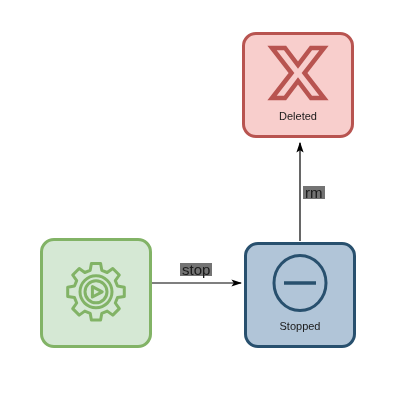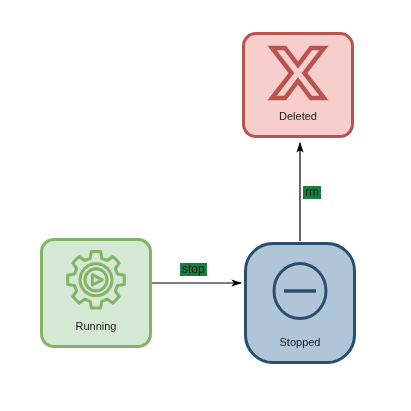--- a/index.html
+++ b/index.html
@@ -58,42 +58,41 @@
     width: 112px;
     height: 110px;
     background: #d5e8d4;
     border-color: #82b366;
   }
   #node-running .node-label { color: #1a1a1a; }
   #node-stopped {
     left: 244px;
     top: 242px;
     width: 112px;
-    height: 122px;
+    height: 106px;
     background: #b1c5d8;
     border-color: #28506e;
-    border-radius: 29px;
   }
   #node-stopped .node-label { color: #1a1a1a; }
   .edge-svg {
     position: absolute;
     left: 0;
     top: 0;
     width: 411px;
     height: 411px;
     pointer-events: none;
     overflow: visible;
   }
   .edge-label {
     position: absolute;
-    font-size: 12px;
+    font-size: 15px;
     line-height: 13px;
     color: #1a1a1a;
     white-space: nowrap;
-    background: #15803d;
+    background: #737373;
     padding: 0 2px;
   }
   #edge-label-stop {
     left: 180px;
     top: 263px;
     text-align: right;
   }
   #edge-label-rm {
     left: 303px;
     top: 186px;
@@ -127,21 +126,20 @@
     <div class="icon-wrap">
       <svg width="68" height="68" viewBox="0 0 68 68" xmlns="http://www.w3.org/2000/svg">
         <g fill="none" stroke="#82b366" stroke-width="3" stroke-linejoin="round">
           <path d="M38.6,4.5 L29.4,4.5 L28.2,11.3 L22.8,13.5 L17.2,9.5 L10.7,16 L14.7,21.6 L12.5,27 L5.7,28.2 L5.7,37.4 L12.5,38.6 L14.7,44 L10.7,49.6 L17.2,56.1 L22.8,52.1 L28.2,54.3 L29.4,61.1 L38.6,61.1 L39.8,54.3 L45.2,52.1 L50.8,56.1 L57.3,49.6 L53.3,44 L55.5,38.6 L62.3,37.4 L62.3,28.2 L55.5,27 L53.3,21.6 L57.3,16 L50.8,9.5 L45.2,13.5 L39.8,11.3 Z"></path>
           <circle cx="34" cy="32.8" r="16"></circle>
           <circle cx="34" cy="32.8" r="11"></circle>
           <path d="M30.4,27.6 L40.2,32.8 L30.4,38 Z" stroke-linejoin="round"></path>
         </g>
       </svg>
     </div>
-    <div class="node-label">Running</div>
   </div>
 
   <div class="node" id="node-stopped">
     <div class="icon-wrap">
       <svg width="62" height="62" viewBox="0 0 62 62" xmlns="http://www.w3.org/2000/svg">
         <ellipse cx="31" cy="31" rx="26" ry="27.5" fill="none" stroke="#28506e" stroke-width="3"></ellipse>
         <line x1="15" y1="31" x2="47" y2="31" stroke="#28506e" stroke-width="3.5" stroke-linecap="butt"></line>
       </svg>
     </div>
     <div class="node-label">Stopped</div>

